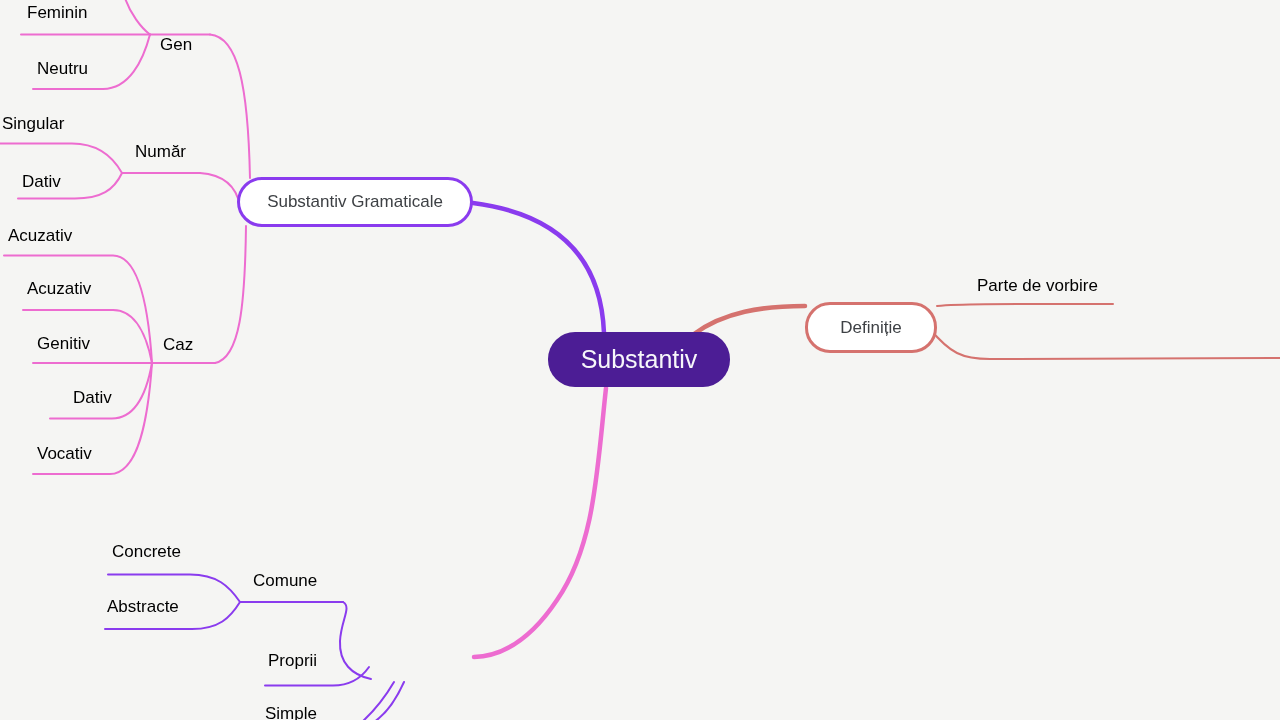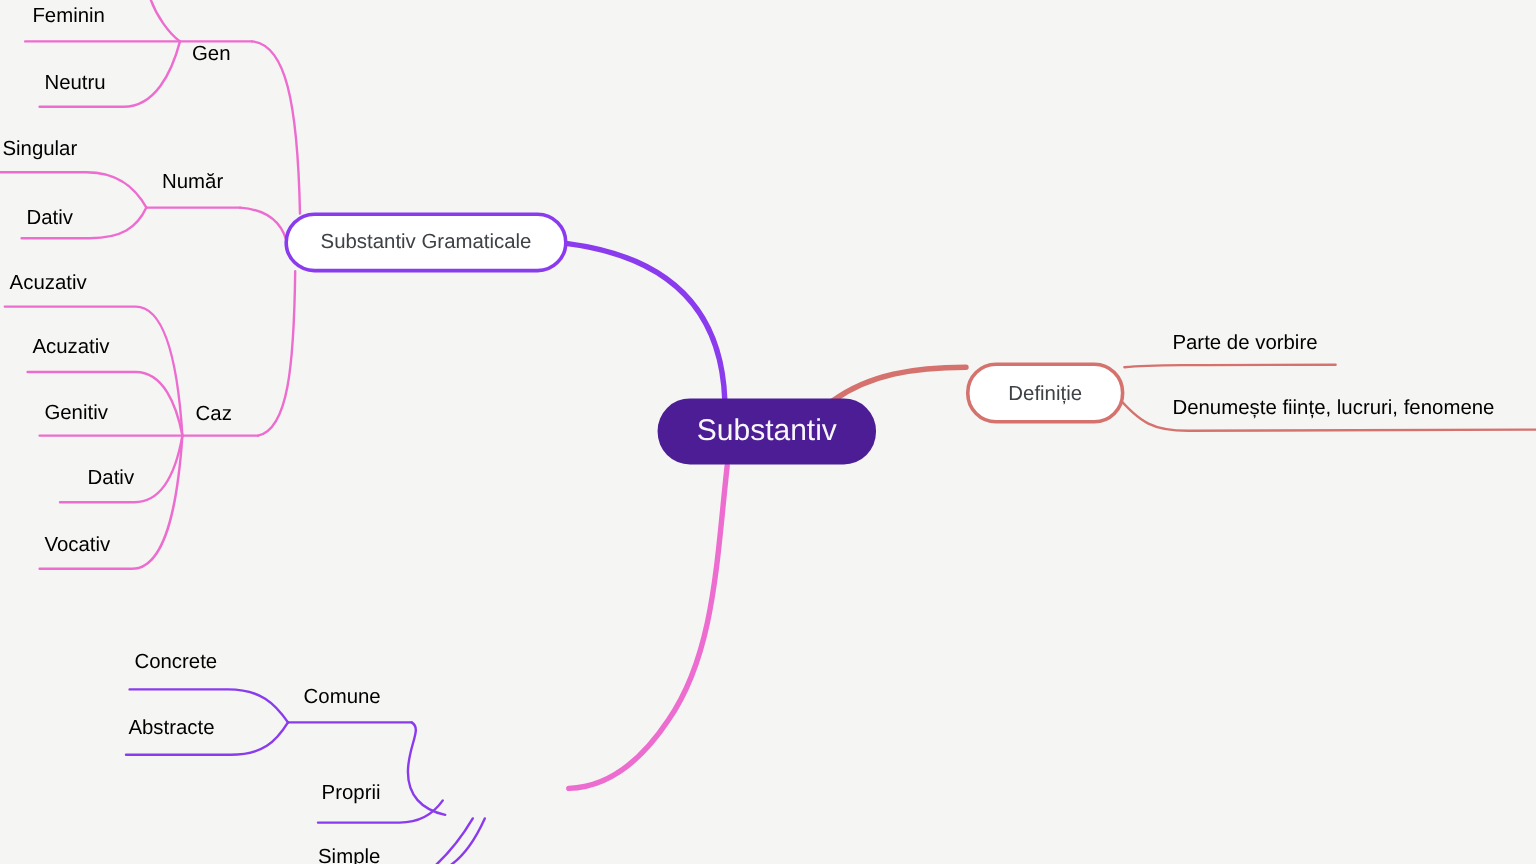--- a/index.html
+++ b/index.html
@@ -108,21 +108,20 @@
   <div class="lbl" style="left:2px;top:114px;">Singular</div>
   <div class="lbl" style="left:22px;top:172px;">Dativ</div>
   <div class="lbl" style="left:163px;top:335px;">Caz</div>
   <div class="lbl" style="left:8px;top:226px;">Acuzativ</div>
   <div class="lbl" style="left:27px;top:279px;">Acuzativ</div>
   <div class="lbl" style="left:37px;top:334px;">Genitiv</div>
   <div class="lbl" style="left:53px;top:388px;margin-left:20px;">Dativ</div>
   <div class="lbl" style="left:37px;top:444px;">Vocativ</div>
 
   <div class="lbl" style="left:977px;top:276px;">Parte de vorbire</div>
-  <div class="lbl" style="left:977px;top:330px;">Denumește ființe, lucruri, fenomene</div>
 
   <div class="lbl" style="left:253px;top:571px;">Comune</div>
   <div class="lbl" style="left:112px;top:542px;">Concrete</div>
   <div class="lbl" style="left:107px;top:597px;">Abstracte</div>
   <div class="lbl" style="left:268px;top:651px;">Proprii</div>
   <div class="lbl" style="left:265px;top:704px;">Simple</div>
 
 </div>
 
 </body></html>

